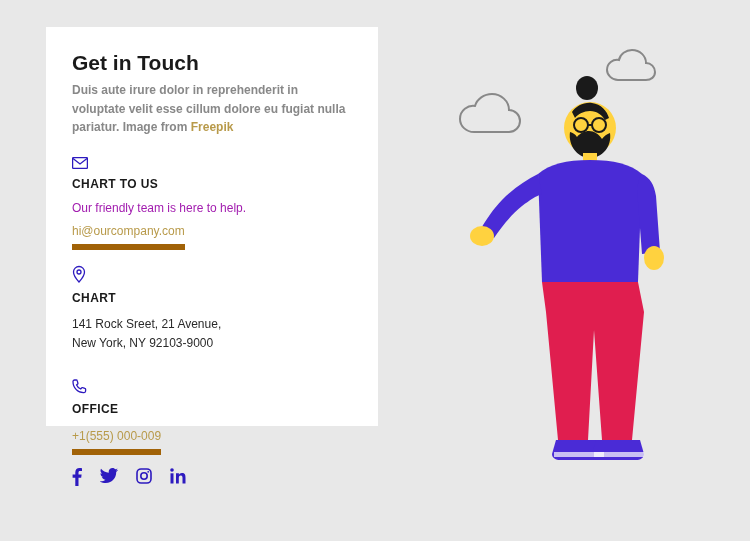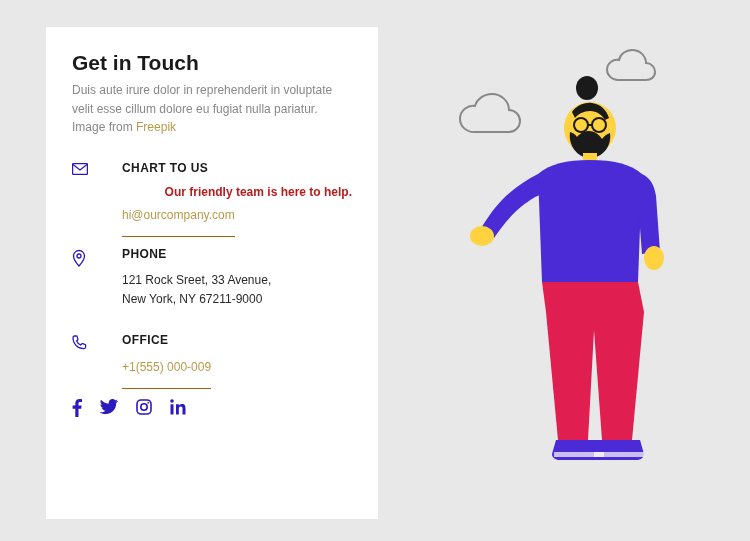--- a/index.html
+++ b/index.html
@@ -9,73 +9,74 @@
       background: #e8e8e8;
       font-family: 'Segoe UI', Arial, sans-serif;
       position: relative;
       overflow: hidden;
     }
     .card {
       position: absolute;
       left: 46px;
       top: 27px;
       width: 332px;
-      height: 492px;
+      height: 399px;
       background: #ffffff;
       padding: 24px 26px;
     }
     .title {
       font-size: 21px;
       font-weight: 700;
       color: #1a1a1a;
       margin-bottom: 6px;
     }
     .intro {
       font-size: 12px;
       line-height: 1.55;
       color: #888;
-      margin-bottom: 24px;
+      margin-bottom: 18px;
+      font-weight: bold;
     }
     .intro-link {
       color: #b89a4a;
       text-decoration: none;
     }
     .section {
       display: flex;
-      gap: 32px;
+      gap: 8px;
       margin-bottom: 24px;
+      flex-direction: column;
     }
     .section-icon {
       width: 18px;
       flex-shrink: 0;
       color: #2d1abf;
       padding-top: 2px;
     }
     .section-icon svg { display: block; }
     .section-body { flex: 1; }
     .section-title {
       font-size: 12px;
       font-weight: 700;
       color: #1a1a1a;
       letter-spacing: 0.4px;
       margin-bottom: 10px;
     }
     .section-sub {
       font-size: 12px;
-      font-weight: 700;
-      color: #b91c1c;
+      font-weight: 400;
+      color: #a21caf;
       margin-bottom: 6px;
-      text-align: right;
     }
     .section-link {
       font-size: 12px;
       color: #b89a4a;
       text-decoration: none;
-      border-bottom: 1px solid #a16207;
-      padding-bottom: 14px;
+      border-bottom: 6px solid #a16207;
+      padding-bottom: 6px;
     }
     .section-text {
       font-size: 12px;
       color: #2a2a2a;
       line-height: 1.6;
     }
     .socials {
       display: flex;
       gap: 18px;
       margin-top: 16px;
@@ -114,23 +115,23 @@
   </div>
 
   <div class="section">
     <div class="section-icon">
       <svg width="14" height="18" viewBox="0 0 14 18" fill="none" stroke="currentColor" stroke-width="1.3">
           <path d="M7 17s5.5-6 5.5-10A5.5 5.5 0 0 0 1.5 7c0 4 5.5 10 5.5 10z"></path>
           <circle cx="7" cy="7" r="2"></circle>
         </svg>
     </div>
     <div class="section-body">
-      <div class="section-title">PHONE</div>
-      <div class="section-text">121 Rock Sreet, 33 Avenue,</div>
-      <div class="section-text">New York, NY 67211-9000</div>
+      <div class="section-title">CHART</div>
+      <div class="section-text">141 Rock Sreet, 21 Avenue,</div>
+      <div class="section-text">New York, NY 92103-9000</div>
     </div>
   </div>
 
   <div class="section">
     <div class="section-icon">
       <svg width="15" height="15" viewBox="0 0 15 15" fill="none" stroke="currentColor" stroke-width="1.3">
           <path d="M1 2.5C1 1.7 1.7 1 2.5 1h1.8c.4 0 .8.3.9.7l.7 2.4c.1.4 0 .8-.3 1l-1 .8c.8 1.8 2.3 3.3 4.1 4.1l.8-1c.2-.3.6-.4 1-.3l2.4.7c.4.1.7.5.7.9v1.8c0 .8-.7 1.5-1.5 1.5C6 14 1 9 1 2.5z"></path>
         </svg>
     </div>
     <div class="section-body">

